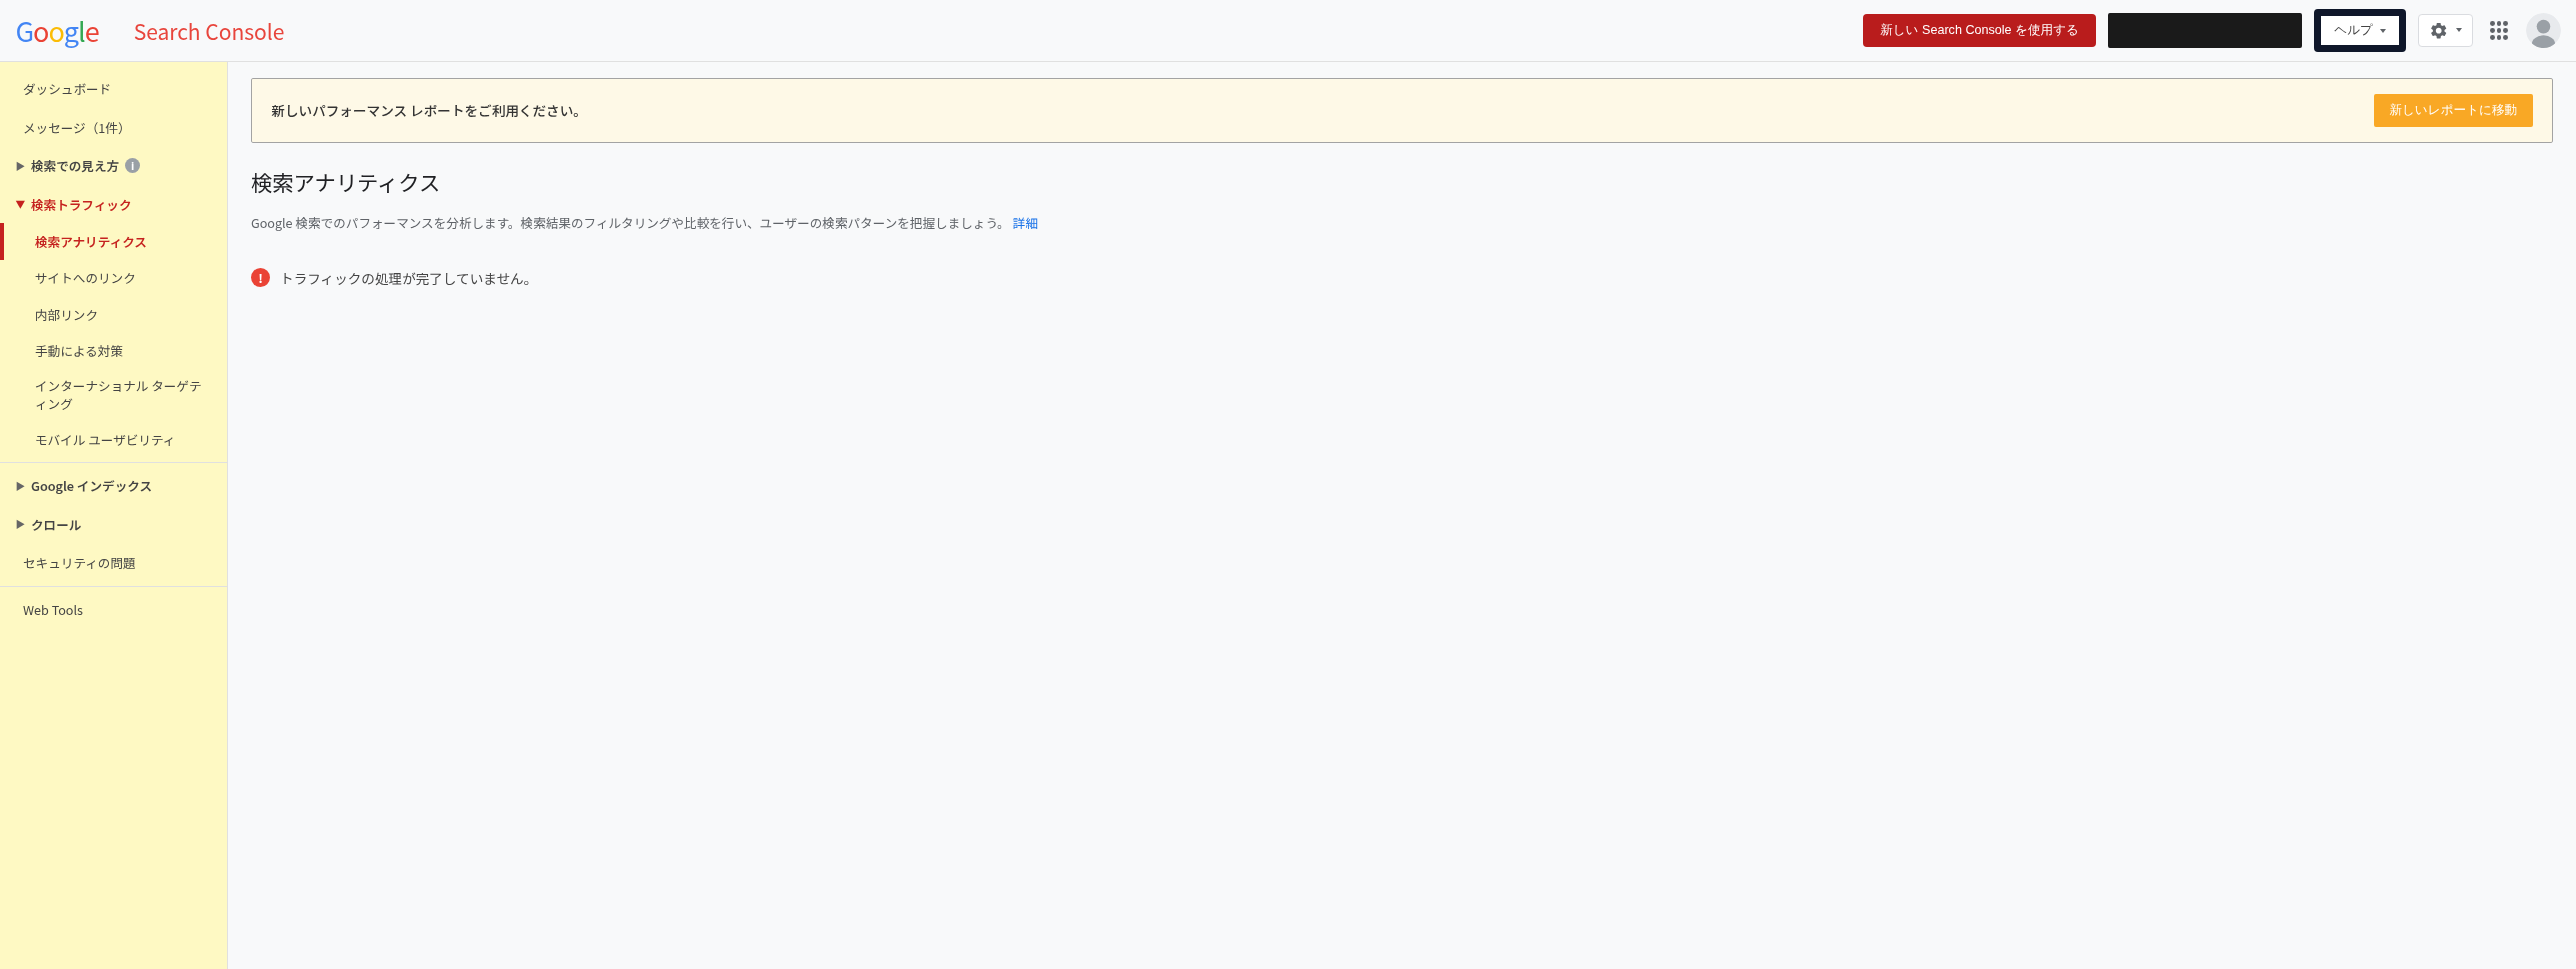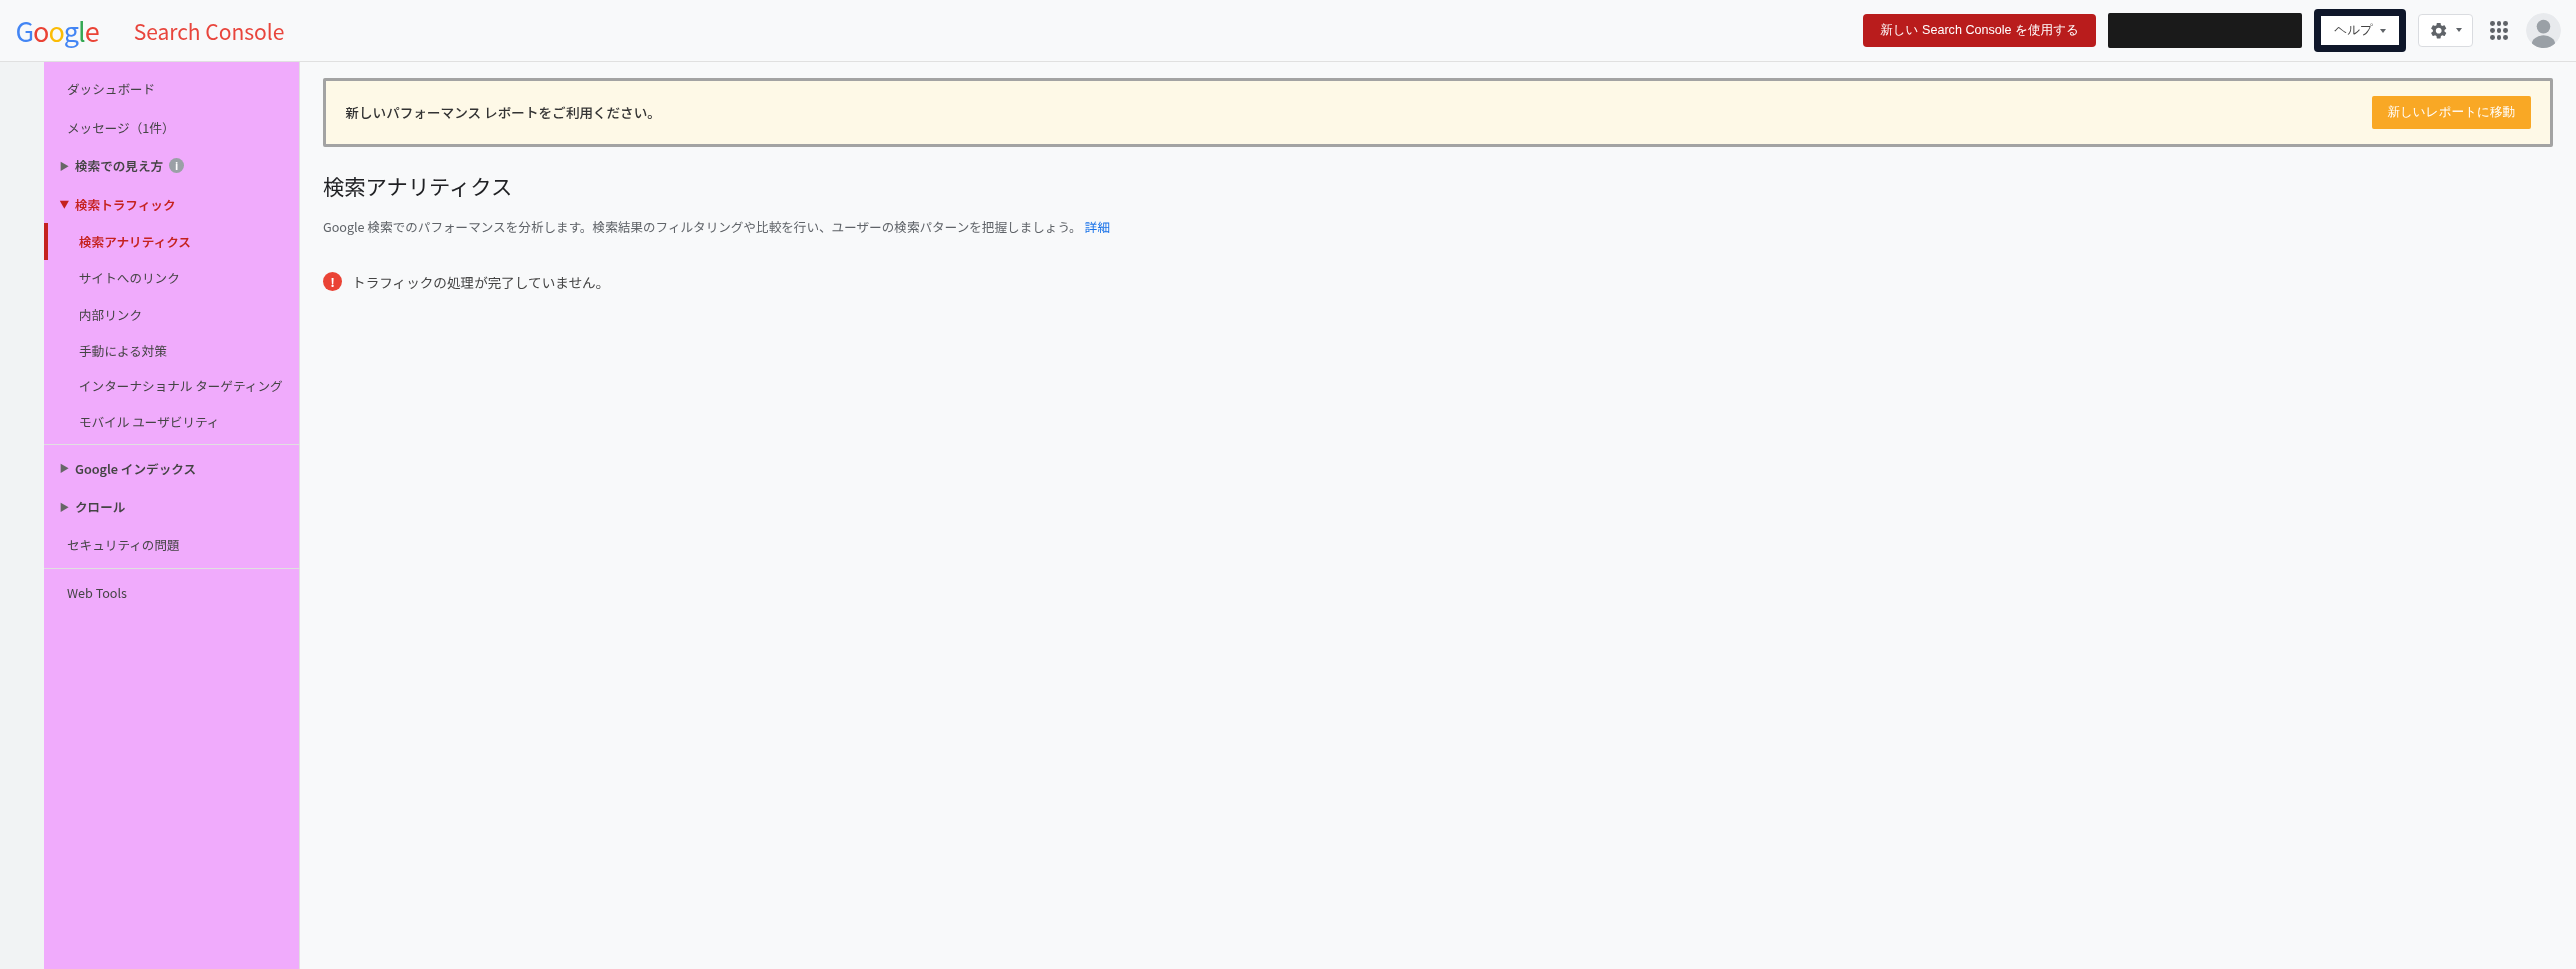--- a/index.html
+++ b/index.html
@@ -117,26 +117,25 @@
     }
 
     
     .layout {
       display: flex;
       min-height: calc(100vh - 62px);
     }
 
     
     .sidebar {
-      width: 256px;
-      background: #f0abfc;
+      width: 228px;
+      background: #fef9c3;
       border-right: 1px solid #e0e0e0;
       flex-shrink: 0;
       padding-top: 7.8px;
-      margin-left: 44px;
     }
 
     .sidebar-item {
       display: flex;
       align-items: center;
       padding: 9.7px 15.5px 9.7px 23px;
       cursor: pointer;
       color: #444;
       font-size: 12.6px;
       position: relative;
@@ -200,21 +199,21 @@
     
     .main-content {
       flex: 1;
       padding: 0;
       background: #f8f9fa;
     }
 
     
     .banner {
       background: #fef9e7;
-      border: 3px solid #a3a3a3;
+      border: 1px solid #a3a3a3;
       margin: 15.5px 23px 0 23px;
       padding: 15.5px 19.4px;
       display: flex;
       align-items: center;
       justify-content: space-between;
       border-radius: 1.9px;
     }
     .banner-text {
       font-size: 13.6px;
       color: #333;

